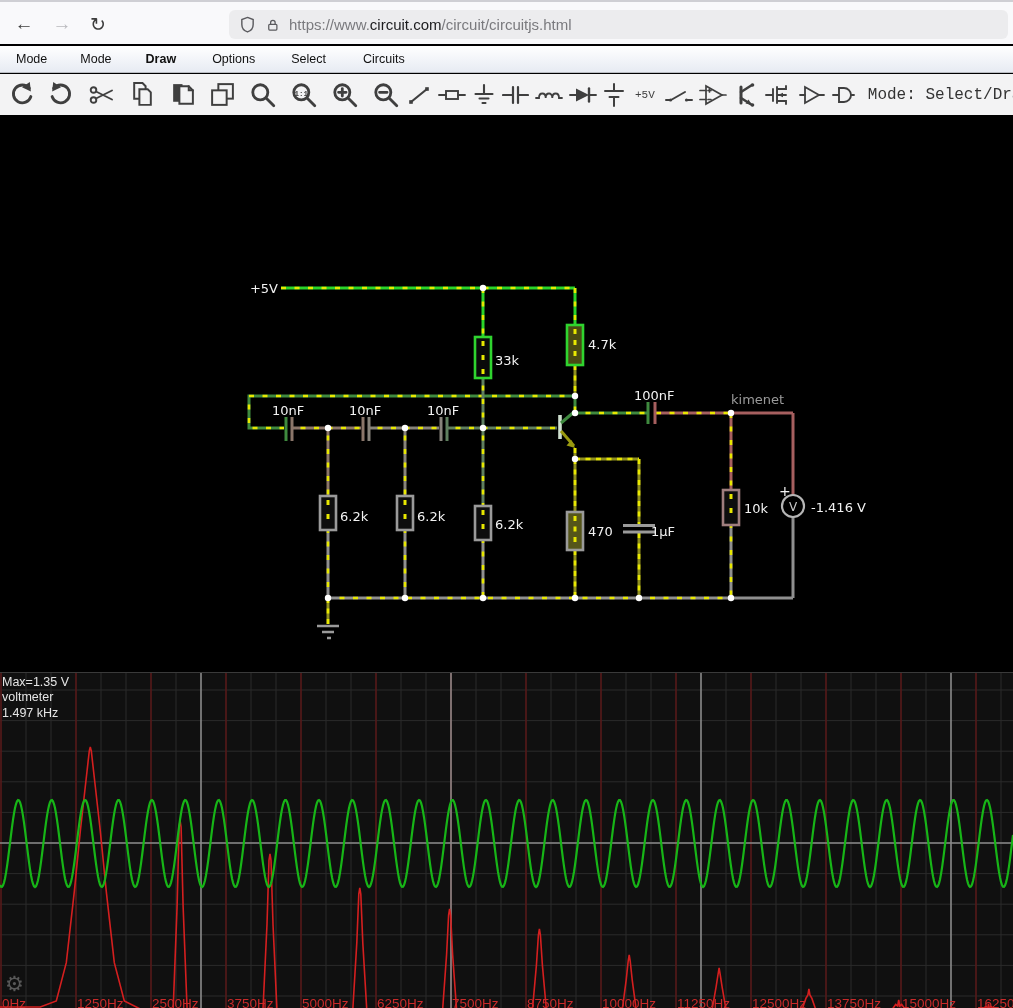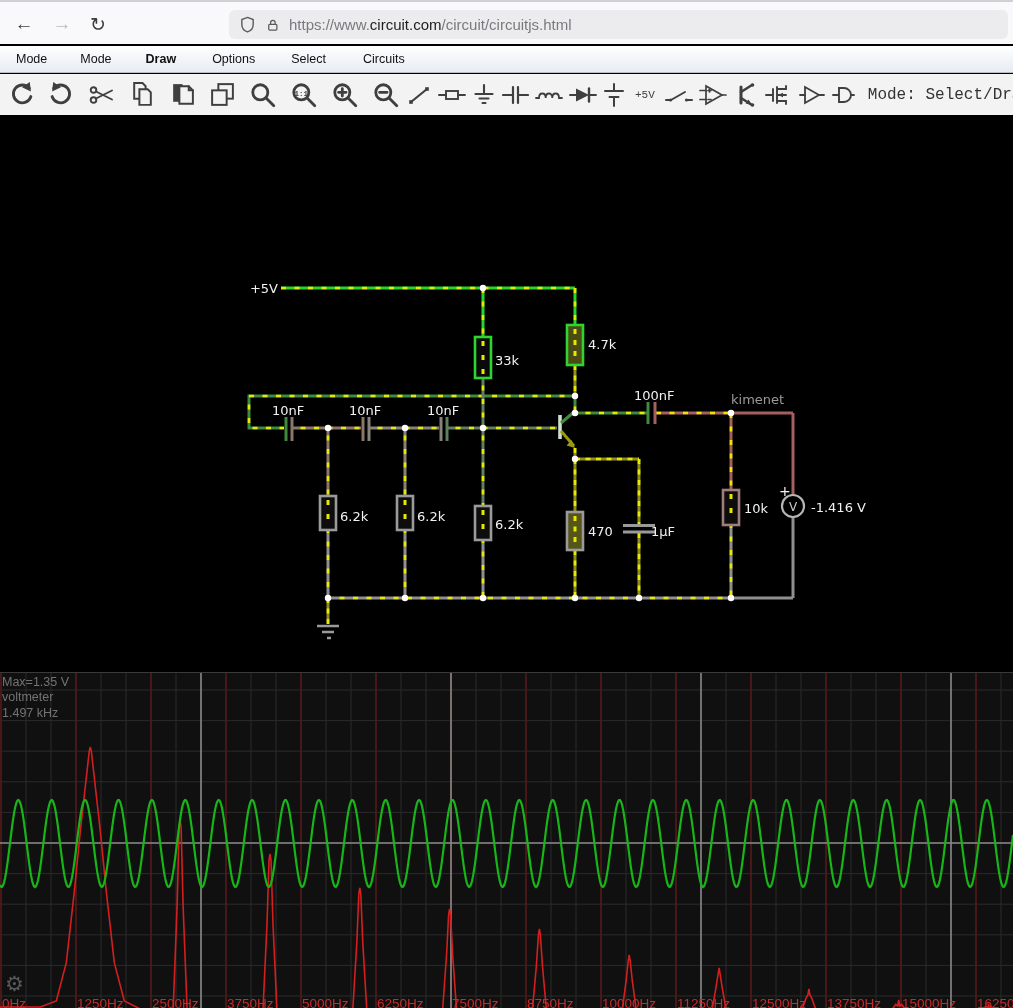--- a/index.html
+++ b/index.html
@@ -41,21 +41,21 @@
   .mode-label { font-size:16px; color:#333; margin-left:8px; white-space:nowrap; }
 
   
   .canvas { position:absolute; top:115px; left:0; width:1013px; height:557px; background:#000; }
   .canvas svg text { font-family:"DejaVu Sans","Liberation Sans",sans-serif; }
 
   
   .scope { position:absolute; top:672px; left:0; width:1013px; height:336px;
            background:#101010; overflow:hidden; border-top:1px solid #3a3a3a; }
   .scope svg { position:absolute; top:0; left:0; }
-  .scope-info { position:absolute; top:2px; left:2px; color:#737373; font-size:12.5px;
+  .scope-info { position:absolute; top:2px; left:2px; color:#e5e5e5; font-size:12.5px;
                 line-height:15.3px; white-space:pre; z-index:3; }
   .freq-tick { position:absolute; top:323px; font-size:13.5px; color:#c92a2a;
                white-space:nowrap; z-index:3; }
   .gear { position:absolute; left:5px; top:300px; font-size:21px; color:#585858;
           z-index:4; cursor:pointer; line-height:1; }
 </style>
 </head>
 <body>
 
 <div id="stage">

